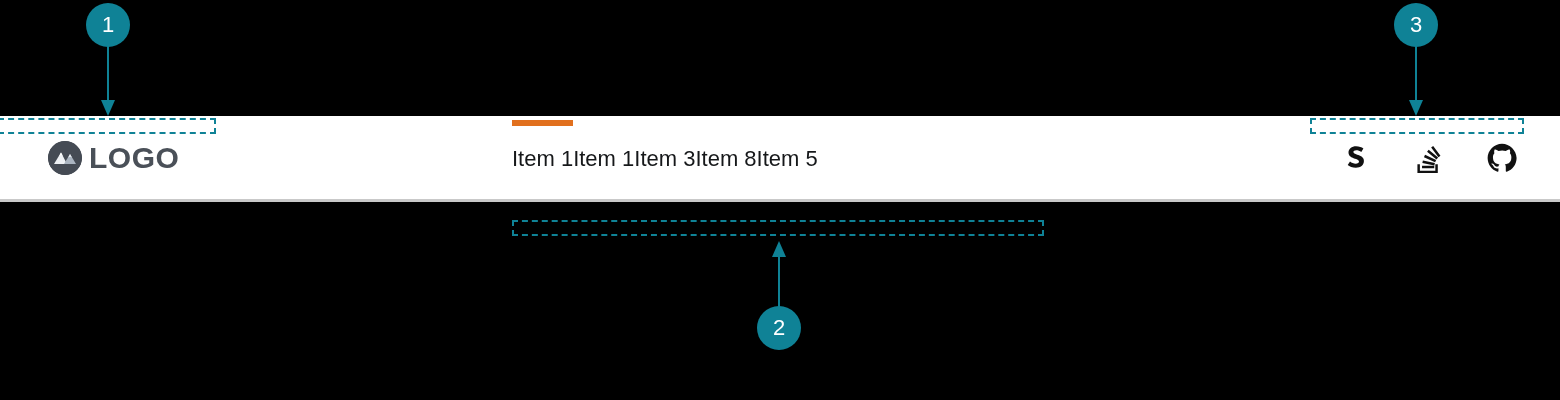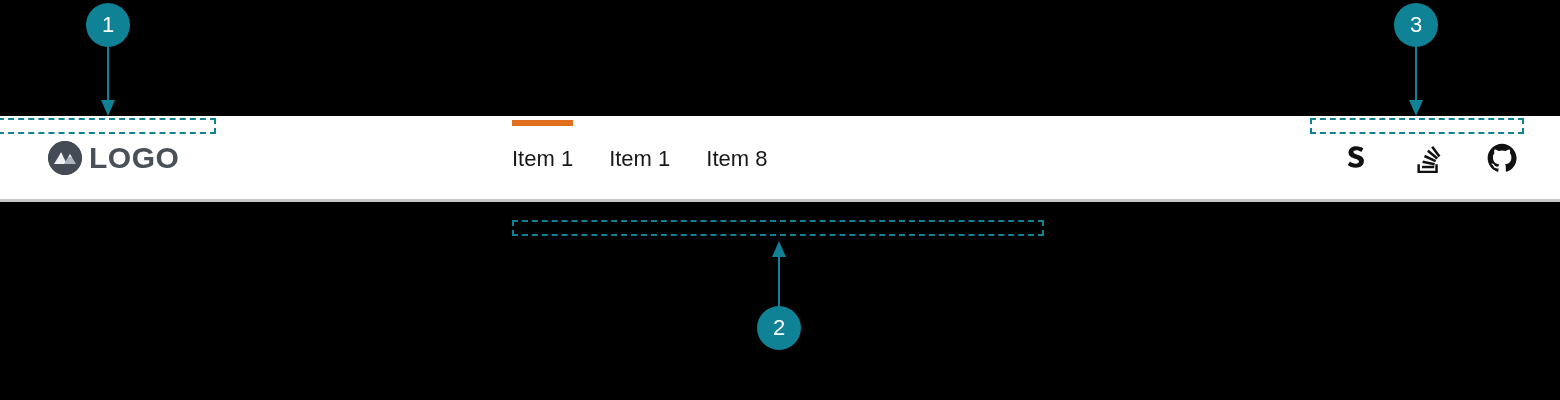--- a/index.html
+++ b/index.html
@@ -67,21 +67,20 @@
   }
 
   
   .nav {
     position: absolute;
     left: 512px;
     top: 0;
     height: 83px;
     display: flex;
     align-items: center;
-    gap: 36px;
   }
   .nav-item {
     position: relative;
     font-size: 22px;
     color: #16181a;
     line-height: 1;
     padding: 30px 0 28px 0;
     white-space: nowrap;
   }
   .nav-item .nav-indicator {
@@ -168,21 +167,29 @@
       <div class="nav-item active">
         <span class="nav-indicator"></span>
         <span>Item 1</span>
       </div>
       <div class="nav-item">
         
         <span>Item 1</span>
       </div>
       <div class="nav-item">
         
+        <span>Item 3</span>
+      </div>
+      <div class="nav-item">
+        
         <span>Item 8</span>
+      </div>
+      <div class="nav-item">
+        
+        <span>Item 5</span>
       </div>
     </nav>
 
     <div class="social">
 
       <a class="social-icon" title="Superuser">
         <svg width="26" height="28" viewBox="0 0 26 28" aria-hidden="true">
           <path fill="currentColor" d="M13.1 2.2c3.1 0 5.6 1 7.3 2.2l-2.1 3.5c-1.5-1-3.2-1.7-5.1-1.7-1.7 0-2.8.7-2.8 1.9 0 1.3 1.5 1.8 3.8 2.6l1.1.4c3.3 1.1 5.6 2.6 5.6 6 0 4.1-3.4 6.7-8 6.7-3.5 0-6.4-1.2-8.2-2.7l2.3-3.5c1.6 1.3 3.6 2.1 5.7 2.1 2 0 3.3-.8 3.3-2.1 0-1.4-1.4-2-3.9-2.8l-1.1-.4C7.8 13.3 5.5 11.8 5.5 8.6c0-3.8 3.2-6.4 7.6-6.4z"></path>
           <path fill="currentColor" d="M12.6 0h1.5v28h-1.5z" opacity="0"></path>
           <path fill="currentColor" d="M6.1 5.6 3.6 9.9l1.4.8 2.5-4.3zM19.6 18.2l2.5 4.3 1.4-.8-2.5-4.3z" opacity="0"></path>

